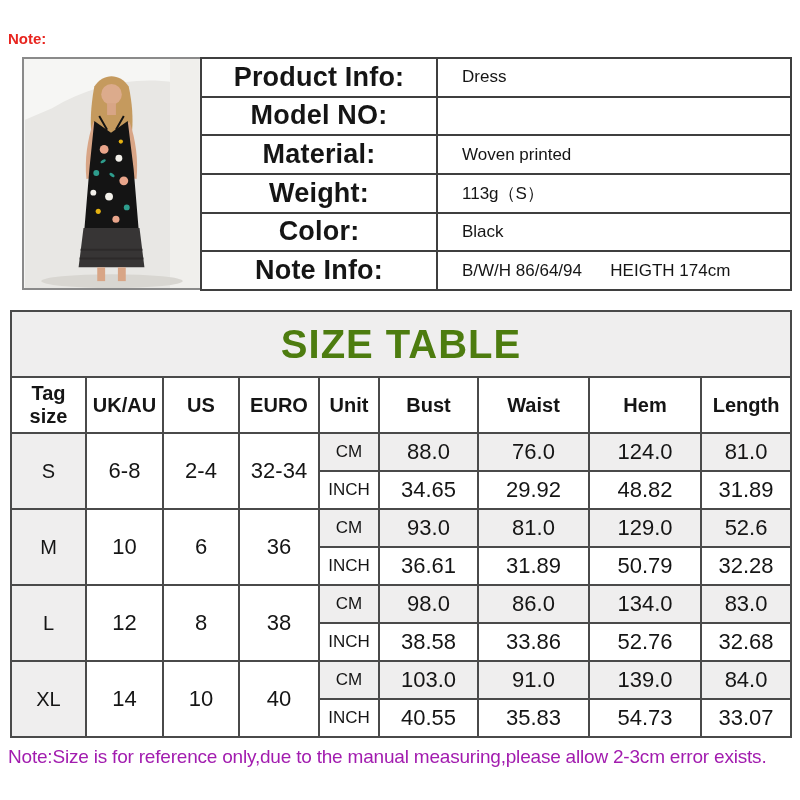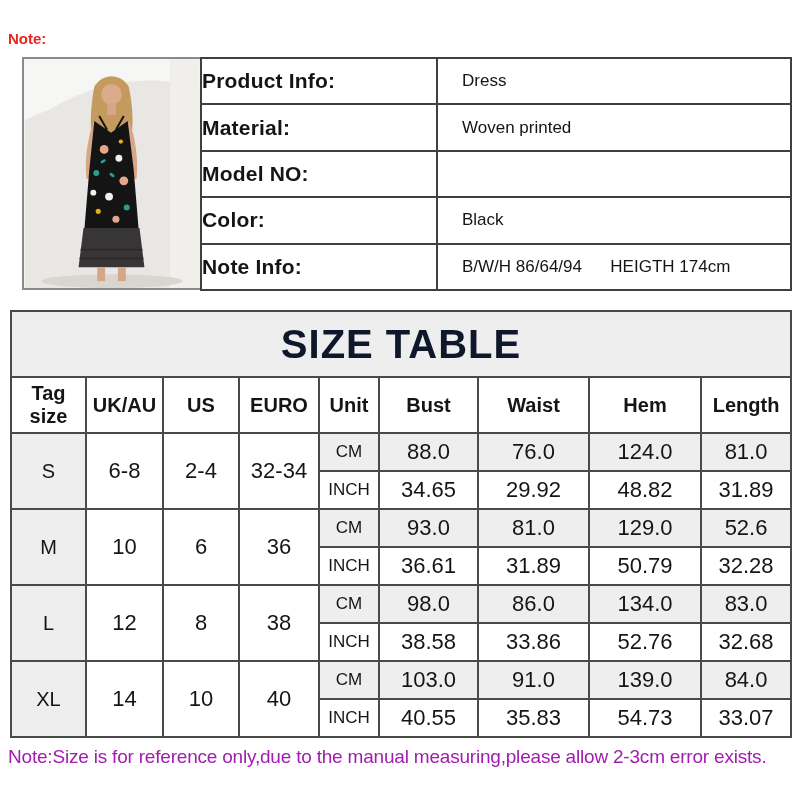--- a/index.html
+++ b/index.html
@@ -33,40 +33,41 @@
   .info-table {
     position: absolute; left: 200px; top: 57px;
     width: 590px; height: 234px;
     border-collapse: collapse; table-layout: fixed;
   }
   .info-table td {
     border: 2px solid #3f3f3f;
     vertical-align: middle;
   }
   .info-table td.label {
-    font-size: 21px; font-weight: 600; letter-spacing: .2px;
+    text-align: center;
+    font-size: 27px; font-weight: 600; letter-spacing: .2px;
   }
   .info-table td.value {
     padding-left: 24px;
     font-size: 17px; font-weight: 400;
   }
 
   
   .size-wrap { position: absolute; left: 10px; top: 310px; width: 780px; }
   .size-table {
     width: 780px; border-collapse: collapse; table-layout: fixed;
   }
   .size-table th, .size-table td {
     border: 2px solid #4a4a4a;
     text-align: center; vertical-align: middle;
   }
   .size-table .title-cell {
     height: 66px; background: #efeeee;
     font-size: 40px; font-weight: 800; letter-spacing: 1px;
-    color: #0f172a;
+    color: #4d7c0f;
   }
   .size-table thead th.col {
     height: 56px; background: #ffffff;
     font-size: 20px; font-weight: 700;
   }
   .size-table tbody td { height: 38px; font-size: 22px; background: #ffffff; }
   .size-table tbody td.tag { font-size: 20px; }
   .size-table tbody td.shade { background: #efeeee; margin-left: 39px; }
   .size-table tbody td.unit { font-size: 17px; }
 
@@ -124,26 +125,30 @@
     <colgroup>
         <col style="width:236px">
         <col style="width:354px">
       </colgroup>
     <tbody>
       <tr>
         <td class="label">Product Info:</td>
         <td class="value">Dress</td>
       </tr>
       <tr>
+        <td class="label">Model NO:</td>
+        <td class="value"></td>
+      </tr>
+      <tr>
         <td class="label">Material:</td>
         <td class="value">Woven printed</td>
       </tr>
       <tr>
-        <td class="label">Model NO:</td>
-        <td class="value"></td>
+        <td class="label">Weight:</td>
+        <td class="value">113g（S）</td>
       </tr>
       <tr>
         <td class="label">Color:</td>
         <td class="value">Black</td>
       </tr>
       <tr>
         <td class="label">Note Info:</td>
         <td class="value">B/W/H 86/64/94&nbsp;&nbsp;&nbsp;&nbsp;&nbsp;&nbsp;HEIGTH 174cm</td>
       </tr>
     </tbody>

